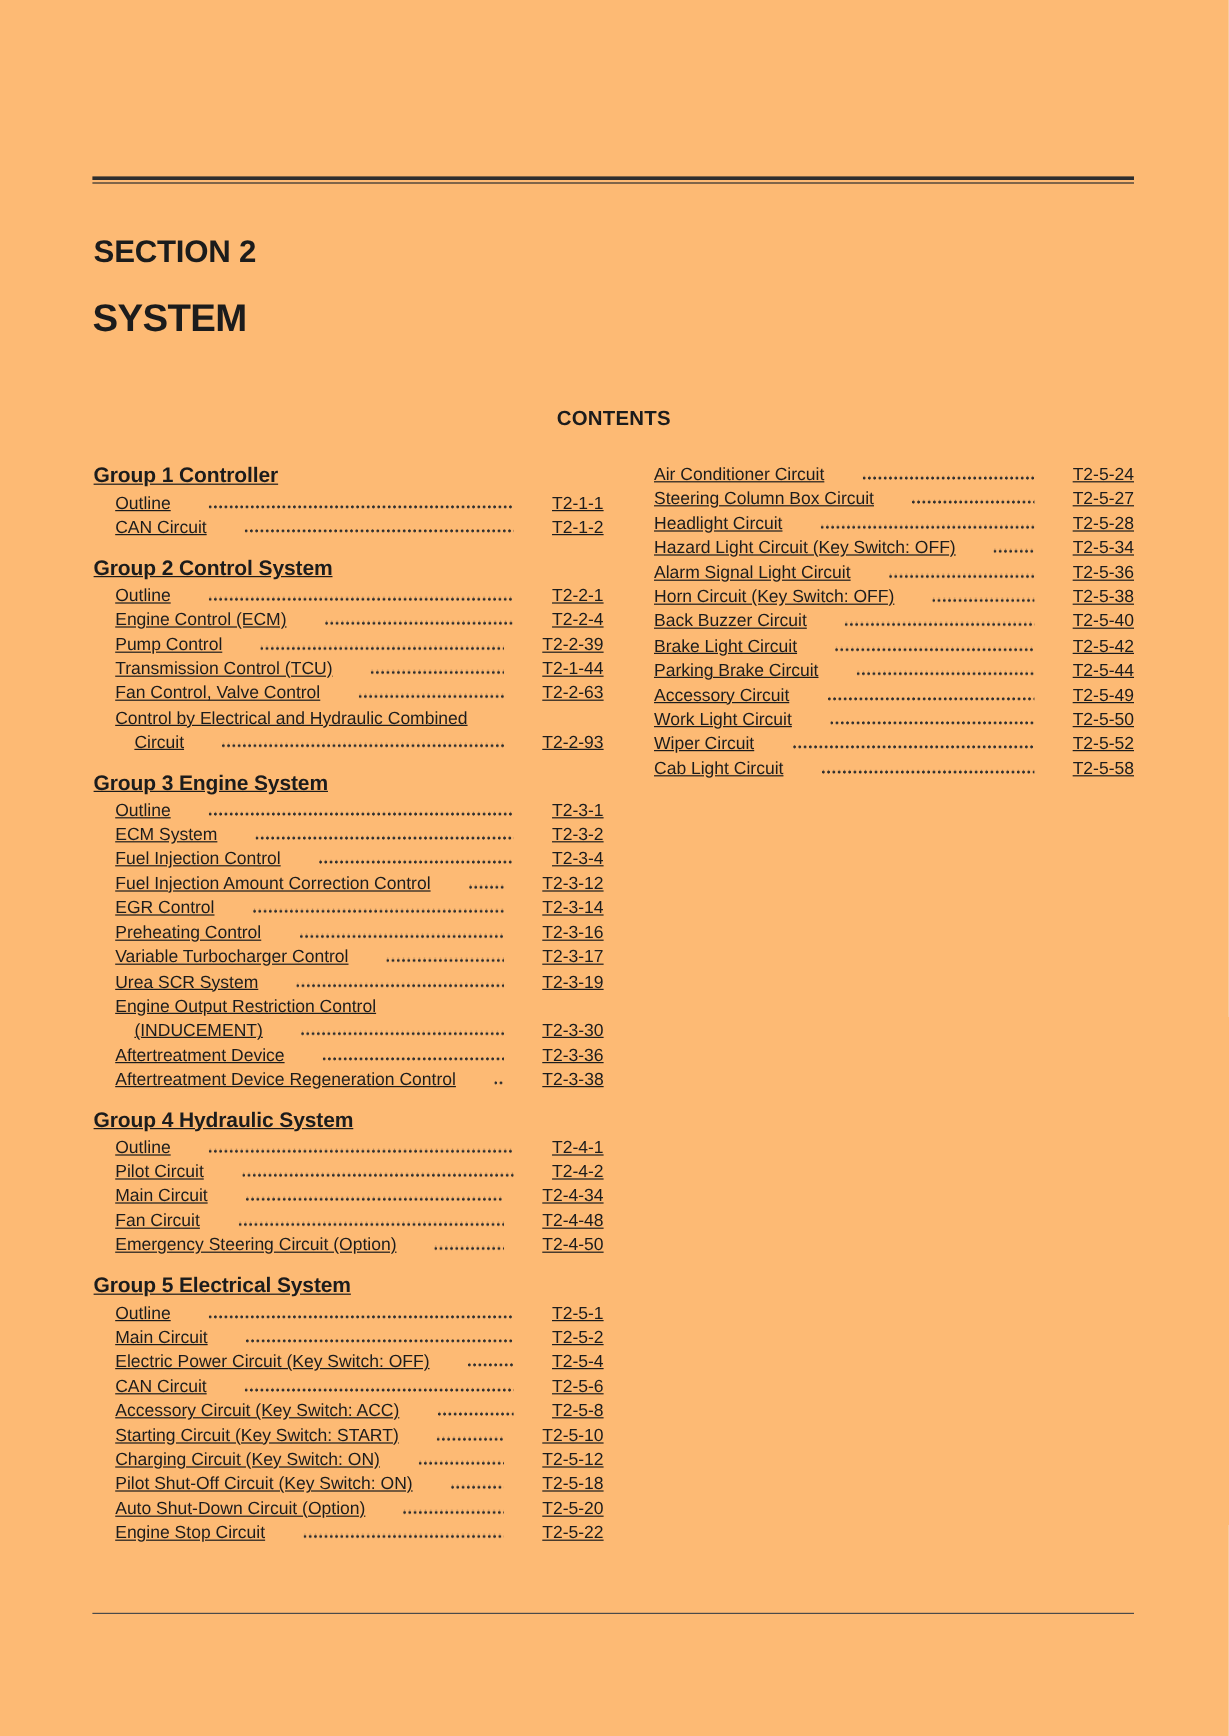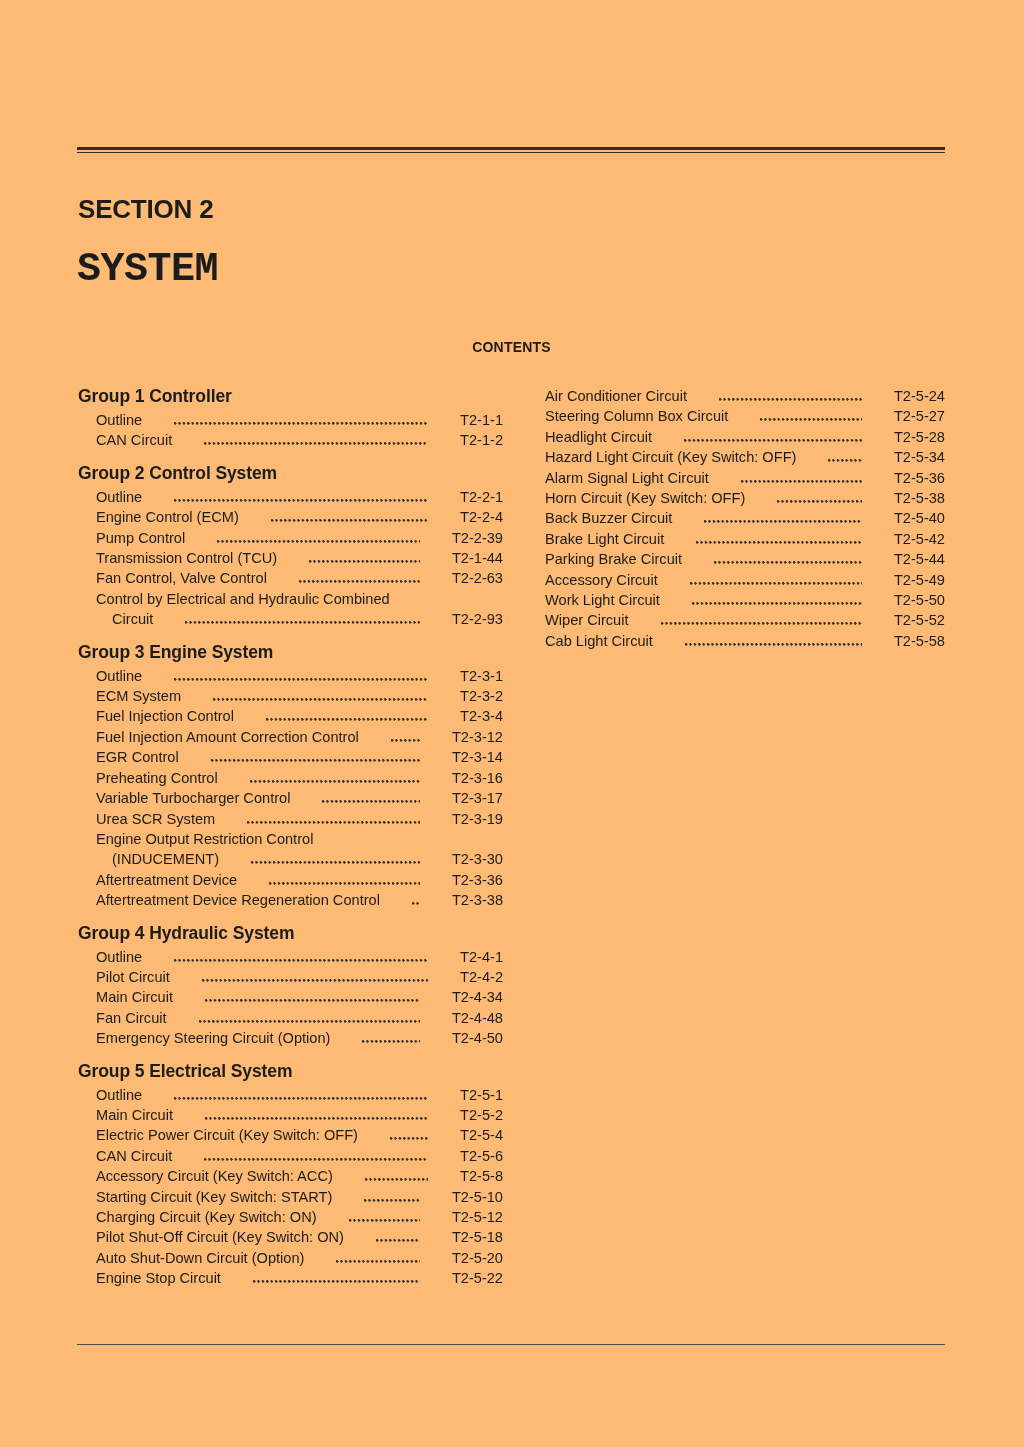--- a/index.html
+++ b/index.html
@@ -20,33 +20,33 @@
     height:6px;
     border-top:3px solid #2e2e2e;
     border-bottom:1.5px solid #2e2e2e;
   }
   .section-label {
     position:absolute; left:78px; top:194px;
     font-size:26px; font-weight:700; letter-spacing:-0.2px;
   }
   .doc-title {
     position:absolute; left:77px; top:247px;
-    font-size:40px; font-weight:700; letter-spacing:-0.5px;font-family:Liberation Mono, monospace;
+    font-size:32px; font-weight:700; letter-spacing:-0.5px;
   }
   .contents-heading {
     position:absolute; left:78px; right:79px; top:339px;
     text-align:center;
-    font-size:14px; font-weight:700; letter-spacing:0.2px;
+    font-size:17px; font-weight:700; letter-spacing:0.2px;
   }
   .columns {
     position:absolute; left:78px; right:79px; top:386px;
     display:flex; gap:42px;
     align-items:flex-start;
   }
-  .col { min-width:0; }
+  .col { min-width:0;text-decoration:underline; }
   .col-left  { flex:0 0 425px; }
   .col-right { flex:1 1 auto; }
 
   .toc-group + .toc-group { margin-top:12px; }
   .group-heading {
     font-size:17.5px; font-weight:700;
     line-height:21px;
     margin-bottom:3px;
     letter-spacing:-0.1px;
   }

